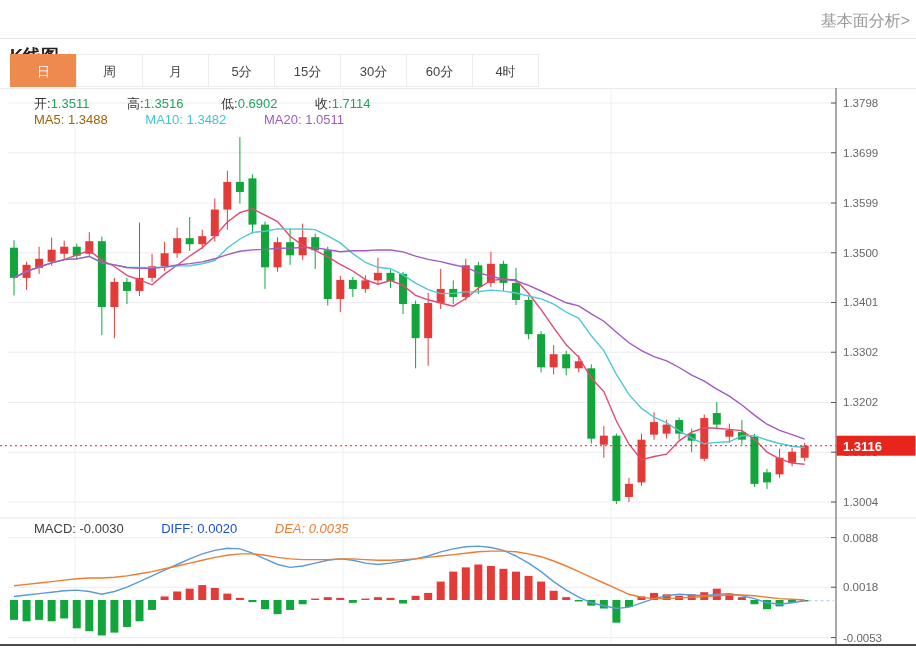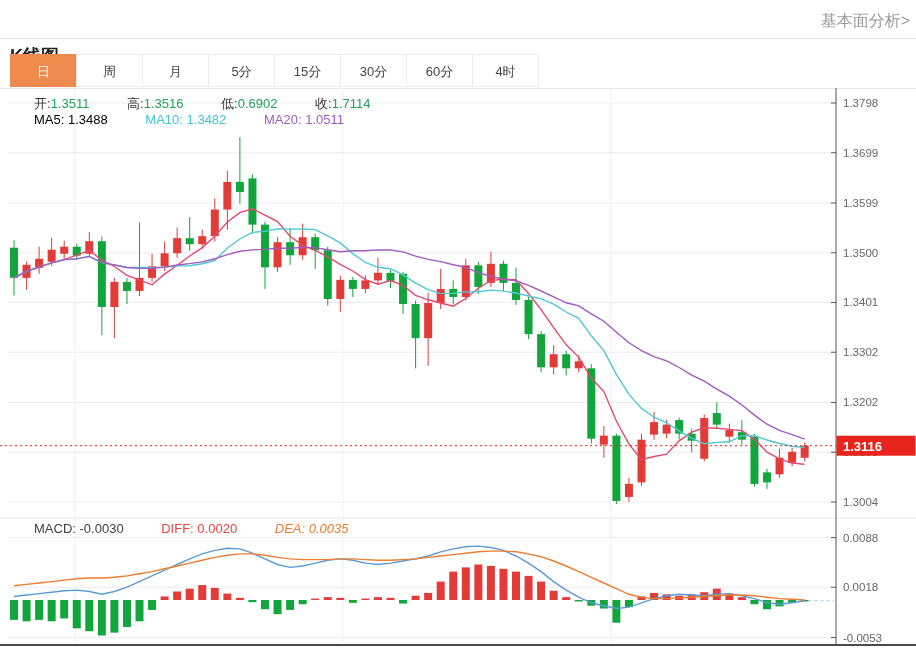--- a/index.html
+++ b/index.html
@@ -15,25 +15,25 @@
   .tab:first-child{margin-left:0;}
   .tab.active{background:#ef8a4e;border-color:#ef8a4e;color:#fff;}
   #ksvg{position:absolute;left:0;top:88px;}
   .overlay{position:absolute;font-size:13px;white-space:nowrap;}
   .ohlc-row{left:14px;top:95px;}
   .ma-row{left:14px;top:112px;}
   .macd-row{left:14px;top:521px;}
   .lbl{color:#333;}
   .val-green{color:#21a35c;}
   .pair{margin-right:14px;margin-left:20px;}
-  .c-ma5{color:#000000;}
+  .c-ma5{color:#a16207;}
   .c-ma10{color:#3fc6d5;text-align:center;}
   .c-ma20{color:#a05ac0;}
   .c-macd{color:#404040;}
-  .c-diff{color:#ef4444;}
+  .c-diff{color:#1d4ed8;}
   .c-dea{color:#ed7d31;font-style:italic;}
 </style>
 </head>
 <body>
 
 <div id="app">
   <div class="header-title">K线图</div>
   <a class="header-link">基本面分析&gt;</a>
   <div class="header-sep"></div>
 

